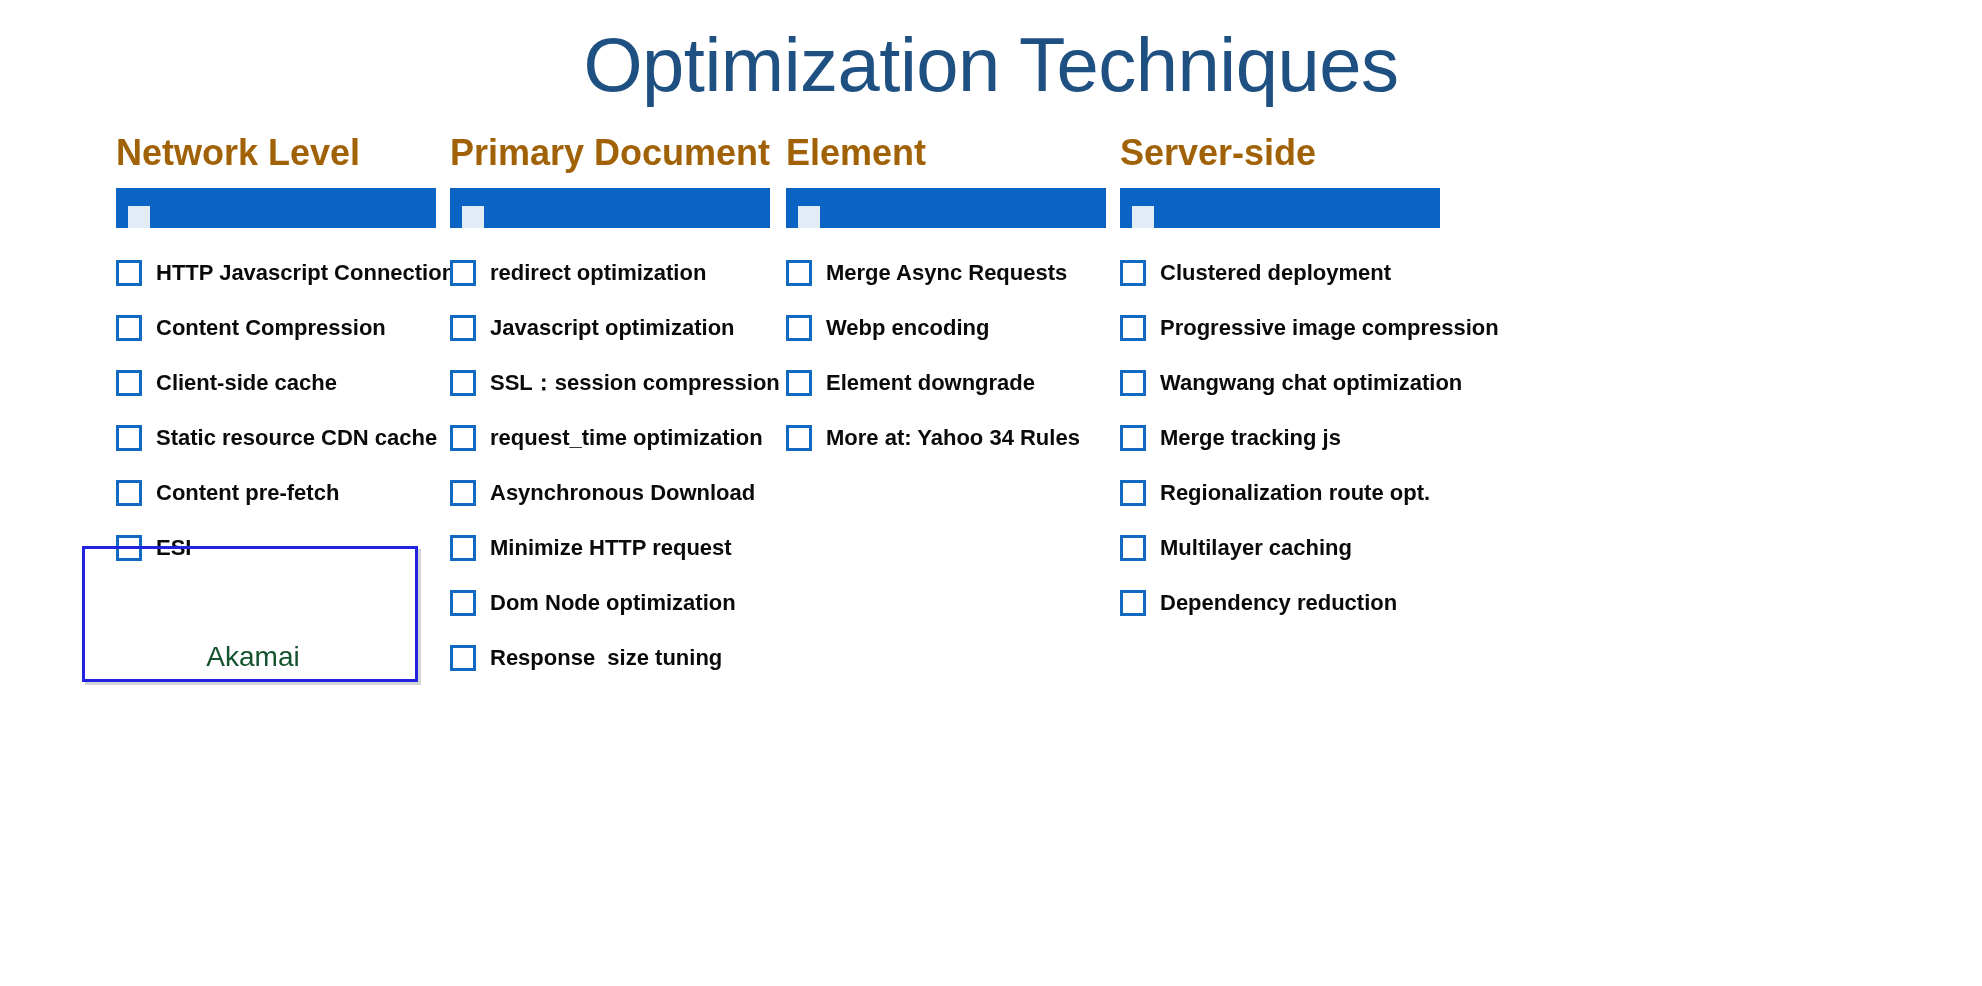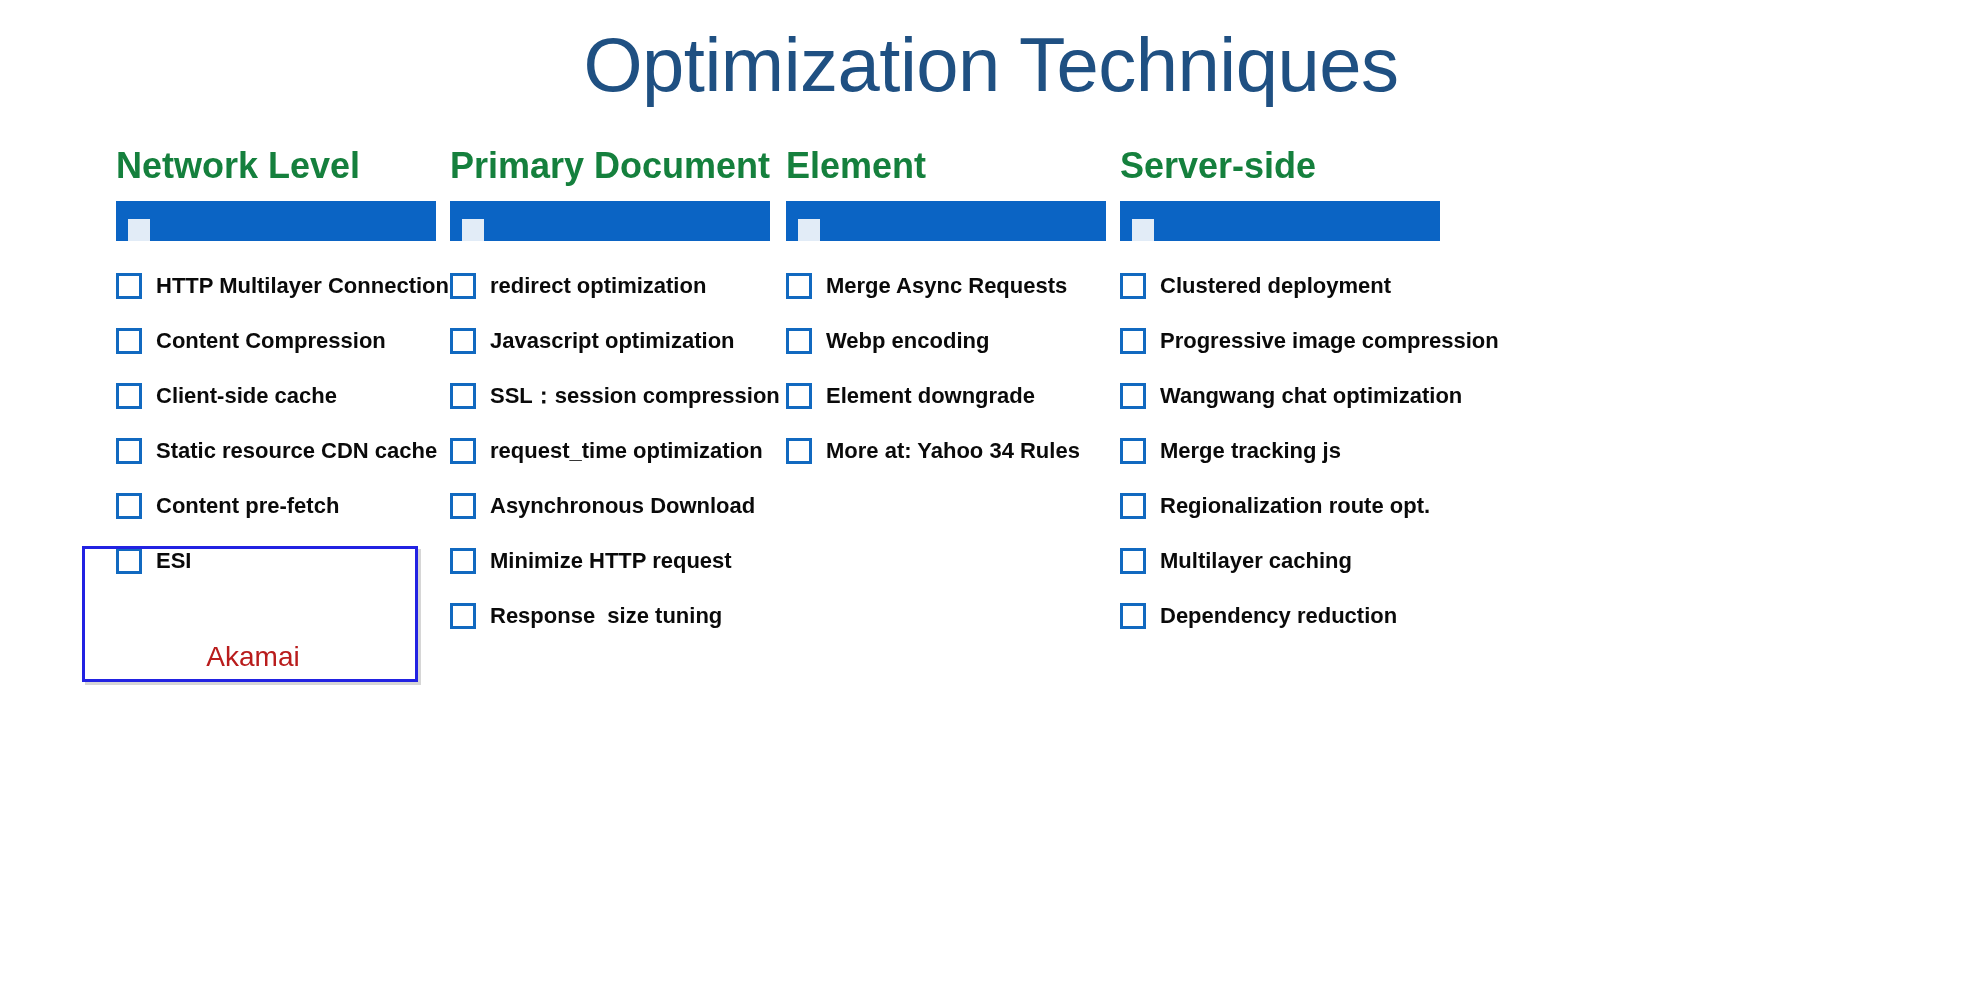--- a/index.html
+++ b/index.html
@@ -41,23 +41,23 @@
 
   
   .column {
     position: absolute;
     top: 128px;
   }
   .col-header {
     font-size: 36px;
     line-height: 42px;
     font-weight: bold;
-    color: #15803d;
+    color: #a16207;
     white-space: nowrap;
-    margin: 17px 0 14px 0;
+    margin: 4px 0 14px 0;
   }
 
   
   .bar {
     position: relative;
     height: 40px;
     background: #0B64C4;
   }
   .bar-chip {
     position: absolute;
@@ -109,21 +109,21 @@
   }
   .akamai-label {
     position: absolute;
     left: 0;
     bottom: 6px;
     width: 336px;
     text-align: center;
     font-size: 28px;
     line-height: 32px;
     font-weight: 400;
-    color: #b91c1c;
+    color: #14532d;
     white-space: nowrap;
   }
 
   
   #col-0 { left: 116px; width: 320px; }
   #col-1 { left: 450px; width: 320px; }
   #col-2 { left: 786px; width: 320px; }
   #col-3 { left: 1120px; width: 320px; }
 
   
@@ -138,21 +138,21 @@
   <div class="slide-title">Optimization Techniques</div>
 
   <div class="column" id="col-0">
     <div class="col-header">Network Level</div>
     <div class="bar">
       <div class="bar-chip"></div>
     </div>
     <div class="items">
       <div class="item">
         <span class="checkbox"></span>
-        <span class="item-label">HTTP Multilayer Connection</span>
+        <span class="item-label">HTTP Javascript Connection</span>
       </div>
       <div class="item">
         <span class="checkbox"></span>
         <span class="item-label">Content Compression</span>
       </div>
       <div class="item">
         <span class="checkbox"></span>
         <span class="item-label">Client-side cache</span>
       </div>
       <div class="item">
@@ -195,20 +195,24 @@
       <div class="item">
         <span class="checkbox"></span>
         <span class="item-label">Asynchronous Download</span>
       </div>
       <div class="item">
         <span class="checkbox"></span>
         <span class="item-label">Minimize HTTP request</span>
       </div>
       <div class="item">
         <span class="checkbox"></span>
+        <span class="item-label">Dom Node optimization</span>
+      </div>
+      <div class="item">
+        <span class="checkbox"></span>
         <span class="item-label">Response  size tuning</span>
       </div>
     </div>
   </div>
 
   <div class="column" id="col-2">
     <div class="col-header">Element</div>
     <div class="bar">
       <div class="bar-chip"></div>
     </div>

